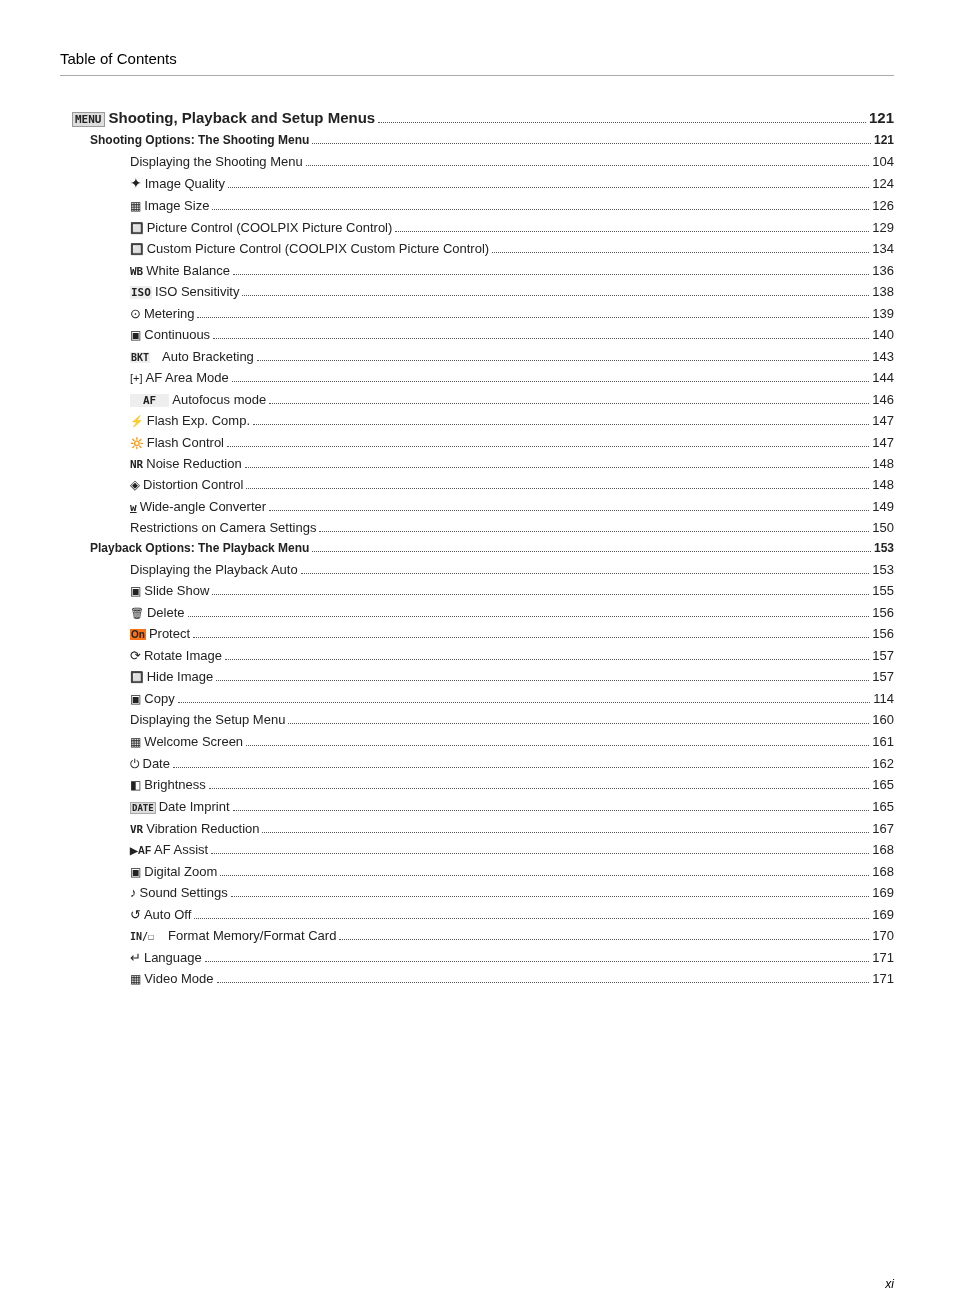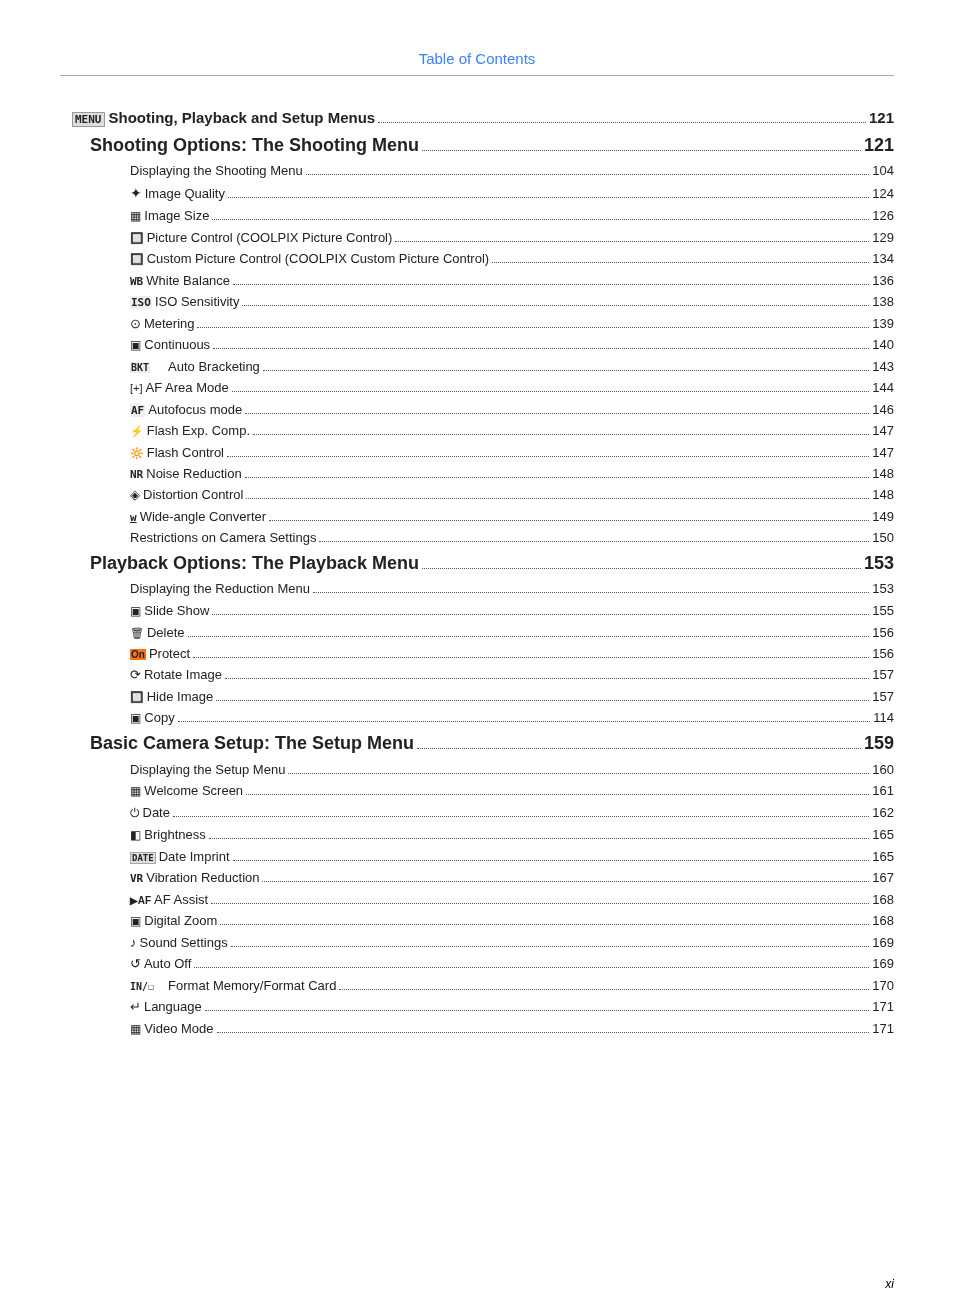--- a/index.html
+++ b/index.html
@@ -11,24 +11,24 @@
       position: relative;
       color: #222;
     }
     .page {
       width: 954px;
       min-height: 1314px;
       padding: 50px 60px 60px 60px;
       position: relative;
     }
     .header {
-      text-align: center;
+      text-align: left;
       font-size: 15px;
       font-weight: normal;
-      color: #3b82f6;
+      color: #000000;
       padding-bottom: 8px;
       border-bottom: 1px solid #aaa;
       margin-bottom: 30px;
     }
     .toc-list {
       list-style: none;
     }
     .toc-entry {
       display: flex;
       align-items: baseline;
@@ -52,21 +52,21 @@
     }
     
     .level1 {
       font-size: 15px;
       font-weight: bold;
       margin-top: 4px;
     }
     .level1 .label { font-weight: bold; }
     
     .level2 {
-      font-size: 18px;
+      font-size: 12px;
       font-weight: bold;
       padding-left: 30px;
       justify-content: space-between;
     }
     .level2 .label { font-weight: bold; }
     
     .level3 {
       font-size: 13px;
       font-weight: normal;
       padding-left: 70px;
@@ -138,31 +138,31 @@
     <span class="label"><span style="font-size:13px;margin-right:3px;">⊙</span>Metering</span>
     <span class="dots"></span>
     <span class="page-num">139</span>
   </li>
       <li class="toc-entry level3">
     <span class="label"><span style="font-size:12px;margin-right:3px;">▣</span>Continuous</span>
     <span class="dots"></span>
     <span class="page-num">140</span>
   </li>
       <li class="toc-entry level3">
-    <span class="label"><span style="font-size:10px;font-weight:bold;font-family:monospace;background:#eee;padding:0 1px;margin-right:18px;">BKT</span>Auto Bracketing</span>
+    <span class="label"><span style="font-size:10px;font-weight:bold;font-family:monospace;background:#eee;padding:0 1px;margin-right:12px;">BKT</span>Auto Bracketing</span>
     <span class="dots"></span>
     <span class="page-num">143</span>
   </li>
       <li class="toc-entry level3">
     <span class="label"><span style="font-size:11px;margin-right:3px;">[+]</span>AF Area Mode</span>
     <span class="dots"></span>
     <span class="page-num">144</span>
   </li>
       <li class="toc-entry level3">
-    <span class="label"><span style="font-size:11px;font-weight:bold;font-family:monospace;margin-right:3px;background:#eee;padding:0 1px;">AF</span>Autofocus mode</span>
+    <span class="label"><span style="font-size:11px;font-weight:bold;font-family:monospace;margin-right:3px;background:#eee;padding:0 13px;">AF</span>Autofocus mode</span>
     <span class="dots"></span>
     <span class="page-num">146</span>
   </li>
       <li class="toc-entry level3">
     <span class="label"><span style="font-size:11px;margin-right:3px;">⚡</span>Flash Exp. Comp.</span>
     <span class="dots"></span>
     <span class="page-num">147</span>
   </li>
       <li class="toc-entry level3">
     <span class="label"><span style="font-size:11px;margin-right:3px;">🔆</span>Flash Control</span>
@@ -188,21 +188,21 @@
     <span class="label">Restrictions on Camera Settings</span>
     <span class="dots"></span>
     <span class="page-num">150</span>
   </li>
       <li class="toc-entry level2">
     <span class="label">Playback Options: The Playback Menu</span>
     <span class="dots"></span>
     <span class="page-num">153</span>
   </li>
       <li class="toc-entry level3">
-    <span class="label">Displaying the Reduction Menu</span>
+    <span class="label">Displaying the Playback Auto</span>
     <span class="dots"></span>
     <span class="page-num">153</span>
   </li>
       <li class="toc-entry level3">
     <span class="label"><span style="font-size:12px;margin-right:3px;">▣</span>Slide Show</span>
     <span class="dots"></span>
     <span class="page-num">155</span>
   </li>
       <li class="toc-entry level3">
     <span class="label"><span style="font-size:11px;margin-right:3px;">🗑</span>Delete</span>
@@ -221,25 +221,20 @@
   </li>
       <li class="toc-entry level3">
     <span class="label"><span style="font-size:11px;margin-right:3px;">🔲</span>Hide Image</span>
     <span class="dots"></span>
     <span class="page-num">157</span>
   </li>
       <li class="toc-entry level3">
     <span class="label"><span style="font-size:12px;margin-right:3px;">▣</span>Copy</span>
     <span class="dots"></span>
     <span class="page-num">114</span>
-  </li>
-      <li class="toc-entry level2">
-    <span class="label">Basic Camera Setup: The Setup Menu</span>
-    <span class="dots"></span>
-    <span class="page-num">159</span>
   </li>
       <li class="toc-entry level3">
     <span class="label">Displaying the Setup Menu</span>
     <span class="dots"></span>
     <span class="page-num">160</span>
   </li>
       <li class="toc-entry level3">
     <span class="label"><span style="font-size:12px;margin-right:3px;">▦</span>Welcome Screen</span>
     <span class="dots"></span>
     <span class="page-num">161</span>

